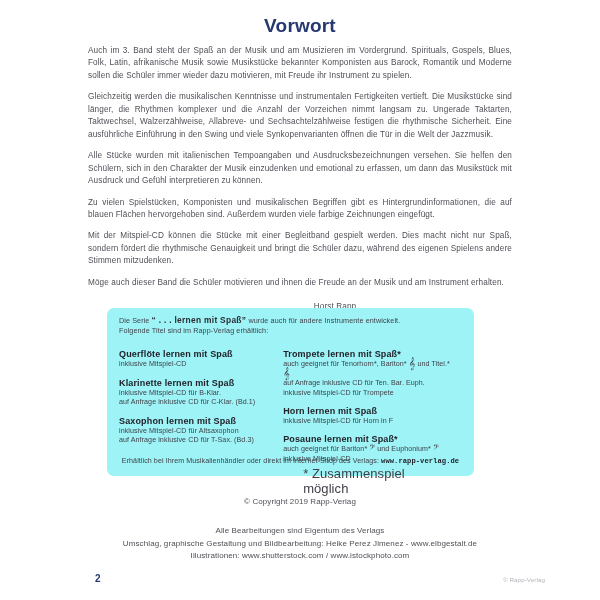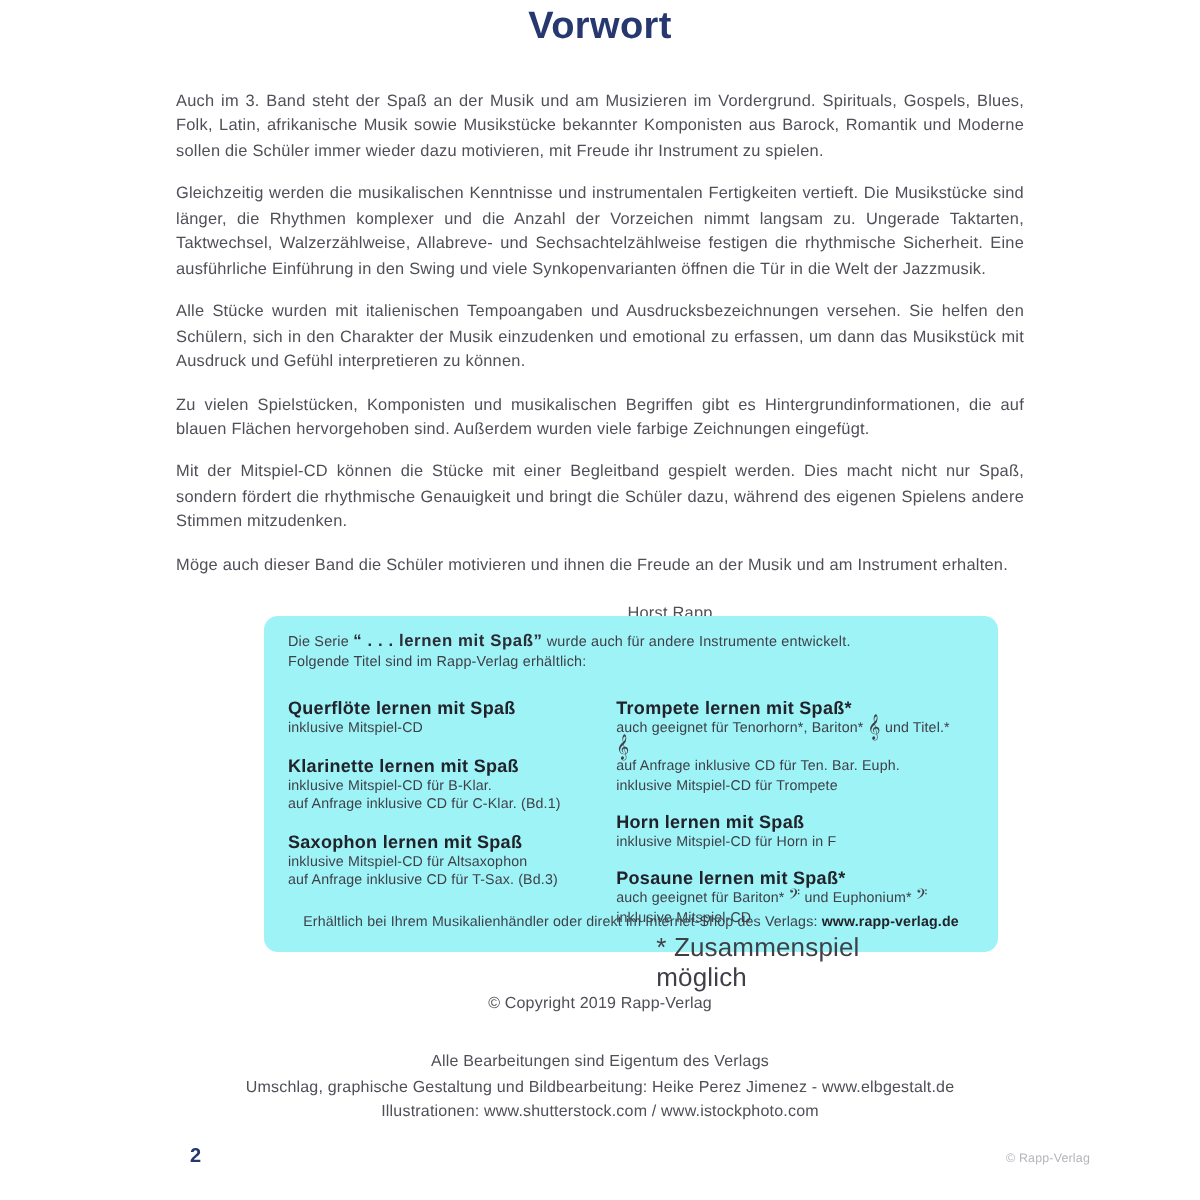--- a/index.html
+++ b/index.html
@@ -23,21 +23,21 @@
   }
 
   
   .title {
     text-align: center;
     color: #26386f;
     font-size: 19px;
     font-weight: bold;
     letter-spacing: 0.2px;
     margin: 0;
-    padding-top: 3px;
+    padding-top: 15px;
   }
 
   
   .body-copy {
     position: absolute;
     left: 88px;
     top: 45px;
     width: 424px;
   }
   .para {
@@ -54,21 +54,21 @@
     text-align: center;
     color: #4f4f57;
     margin: 13px 0 0 0;
     padding-left: 70px;
     letter-spacing: 0.12px;
   }
 
   
   .promo-box {
     position: absolute;
-    left: 132px;
+    left: 107px;
     top: 308px;
     width: 367px;
     height: 168px;
     background: #9df3f5;
     border-radius: 7px;
     box-sizing: border-box;
     padding: 7px 24px 0 12px;
   }
   .promo-intro {
     font-size: 7.2px;
@@ -133,20 +133,21 @@
     right: 0;
     bottom: 11px;
     text-align: center;
     font-size: 7.1px;
     color: #3f3f48;
     letter-spacing: 0.08px;
   }
   .promo-footer .shop-url {
     font-weight: bold;
     color: #22222b;
+    font-family: Liberation Mono, monospace;
   }
 
   
   .copyright-line {
     position: absolute;
     left: 0;
     right: 0;
     top: 497px;
     text-align: center;
     font-size: 8px;

